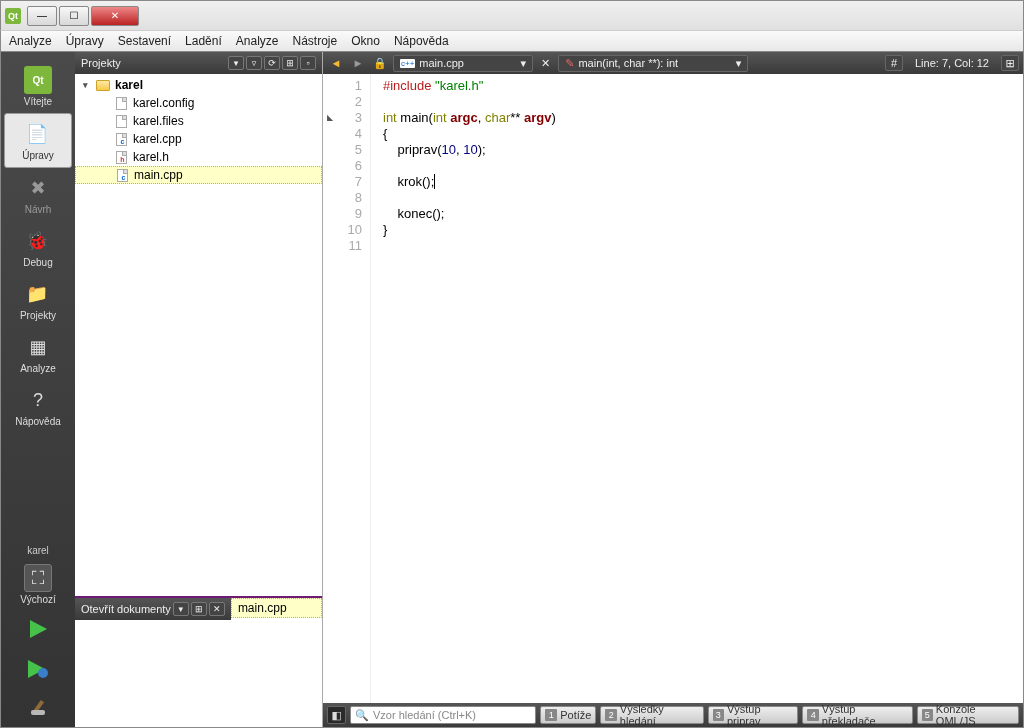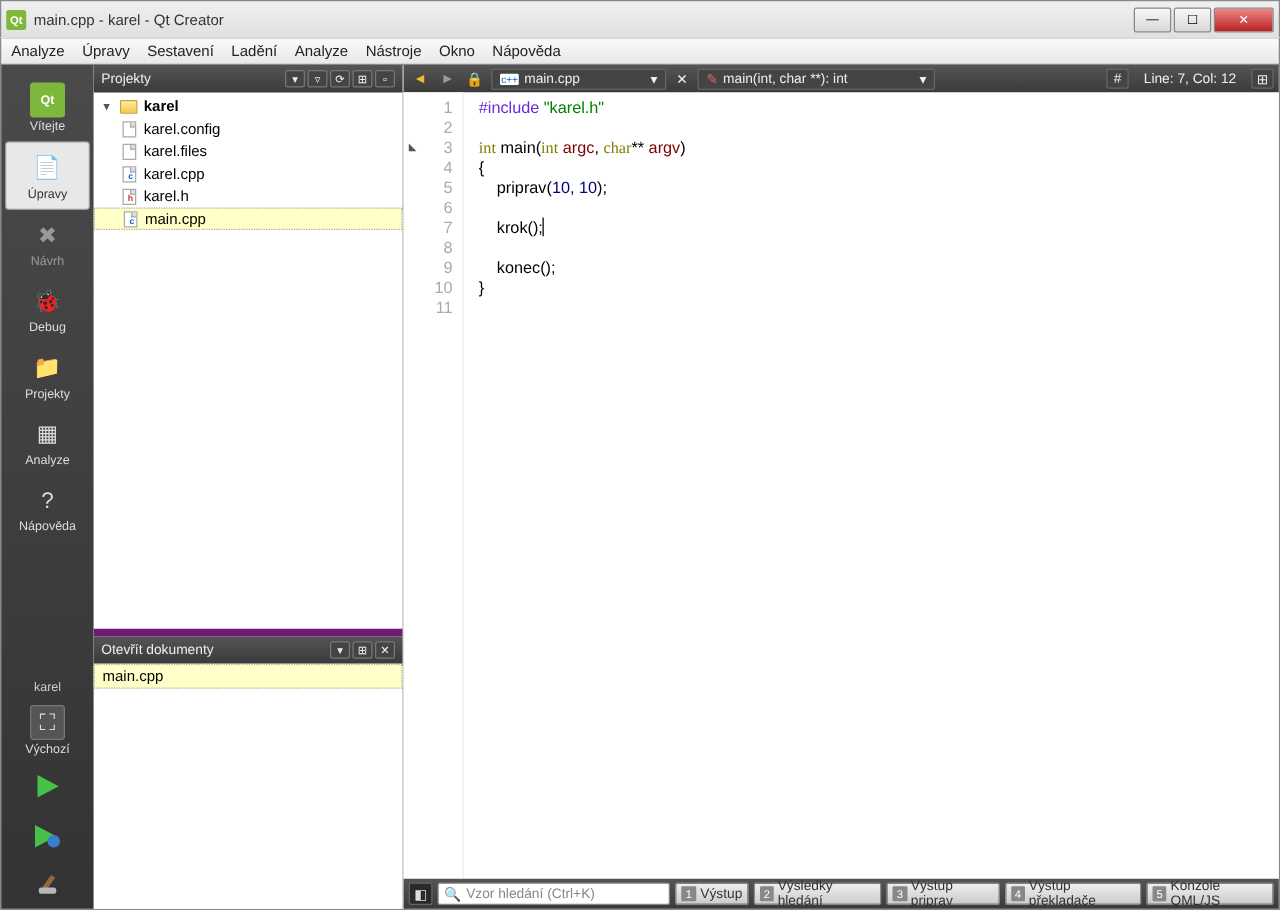--- a/index.html
+++ b/index.html
@@ -32,73 +32,72 @@
 .runbtn { width: 34px; height: 28px; margin: 4px 0; display:flex;align-items:center;justify-content:center;}
 
 
 .sidepanel { width: 248px; background: #fff; display: flex; flex-direction: column; border-right: 1px solid #aaa; }
 .panelhdr { height: 22px; background: linear-gradient(#555,#3a3a3a); color: #eee; font-size: 11px; display: flex; align-items: center; padding: 0 6px; }
 .panelhdr .ptitle { flex: 1; }
 .panelhdr .pbtn { width: 16px; height: 14px; margin-left: 2px; display:flex;align-items:center;justify-content:center;border:1px solid #777;border-radius:2px;font-size:9px;background:#444;cursor:pointer;}
 .tree { flex: 1; overflow: auto; font-size: 12px; padding: 2px 0; }
 .treerow { display: flex; align-items: center; height: 18px; padding-left: 8px; cursor: pointer; }
 .treerow.root { font-weight: bold; }
-.treerow.child { padding-left: 20px; }
+.treerow.child { padding-left: 38px; }
 .treerow.sel { background: #ffffc8; border: 1px dotted #aaa; }
 .treerow .arrow { width: 12px; font-size: 9px; color: #555; }
 .treerow .ficon { width: 16px; height: 14px; margin-right: 4px; display:flex;align-items:center;justify-content:center;font-size:10px;}
 .folder { background: linear-gradient(#ffe9a8,#f5c94a); border:1px solid #c9a227; border-radius:1px; width:14px;height:11px;}
 .file { background:#fff;border:1px solid #aaa;width:11px;height:13px;position:relative;}
 .file::after{content:"";position:absolute;top:0;right:0;width:3px;height:3px;background:#ddd;border-left:1px solid #aaa;border-bottom:1px solid #aaa;}
 .file.cpp::before{content:"c";position:absolute;bottom:0;right:1px;font-size:7px;color:#06c;font-weight:bold;}
 .file.h::before{content:"h";position:absolute;bottom:0;right:1px;font-size:7px;color:#c33;font-weight:bold;}
 
-.opendocs { height: 224px; display: flex; flex-direction: column; border-top: 6px solid #701a75; }
+.opendocs { height: 131px; display: flex; border-top: 2px solid #701a75; }
 .doclist { flex: 1; font-size: 12px; }
 .docrow { padding: 2px 6px; background: #ffffc8; border: 1px dotted #aaa; cursor: pointer; }
 
 
 .editor { flex: 1; display: flex; flex-direction: column; }
 .edtoolbar { height: 22px; background: linear-gradient(#555,#3a3a3a); display: flex; align-items: center; padding: 0 4px; color: #eee; font-size: 11px; gap: 4px; }
 .edtoolbar .tbtn { width: 18px; height: 16px; display:flex;align-items:center;justify-content:center;border-radius:2px;cursor:pointer;}
 .edtoolbar .tabbox { background: #444; border: 1px solid #666; border-radius: 2px; padding: 1px 6px; display: flex; align-items: center; gap: 4px; min-width: 140px; }
 .edtoolbar .tabbox.func { min-width: 190px; }
 .edtoolbar .closex { cursor:pointer; padding:0 4px; }
 .edtoolbar .flex { flex: 1; }
 .edtoolbar .status { padding: 0 8px; text-align: right; }
 .edtoolbar .hash { width: 18px; height:16px; background:#444;border:1px solid #666;border-radius:2px;display:flex;align-items:center;justify-content:center;cursor:pointer;}
 
 .code { flex: 1; display: flex; font-family: "Courier New", monospace; font-size: 13px; background: #fff; }
 .gutter { width: 48px; background: #fff; color: #aaa; text-align: right; padding: 4px 8px 0 0; border-right: 1px solid #eee; line-height: 16px; }
 .gutter div { height: 16px; position:relative;}
 .gutter .mark::before { content:"◣"; position:absolute; left:4px; color:#555; font-size:8px;}
 .codetext { flex: 1; padding: 4px 0 0 12px; line-height: 16px; white-space: pre; }
 .codetext div { height: 16px; }
-.kw { color: #808000; font-family: Liberation Serif, serif; }
+.kw { color: #808000; }
 .str { color: #008000; }
-.pp { color: #6d28d9; }
-.id { color: #800000; }
+.pp { color: #b91c1c; }
+.id { color: #800000; font-weight: bold; }
 .num { color: #000080; }
 .cursor { border-right: 1px solid #000; animation: blink 1s infinite; }
 @keyframes blink { 50% { border-color: transparent; } }
 
 
 .bottombar { height: 24px; background: linear-gradient(#555,#3a3a3a); display: flex; align-items: center; padding: 0 4px; gap: 4px; color: #ddd; font-size: 11px; }
 .bottombar .sq { width: 20px; height: 18px; background:#2a2a2a;border:1px solid #666;border-radius:2px;display:flex;align-items:center;justify-content:center;cursor:pointer;}
 .searchbox { flex: 0 0 186px; height: 18px; background: #fff; border: 1px solid #888; border-radius: 2px; display: flex; align-items: center; padding: 0 4px; color: #888; }
 .searchbox .sicon { margin-right: 4px; font-size: 11px; }
 .outbtn { height: 18px; background: linear-gradient(#eee,#ccc); border: 1px solid #888; border-radius: 2px; display: flex; align-items: center; padding: 0 4px; color: #333; cursor: pointer; gap:3px;}
 .outbtn .n { background:#888;color:#fff;width:12px;height:12px;display:flex;align-items:center;justify-content:center;border-radius:1px;font-size:9px;}
 </style>
 </head>
 <body>
 
 <div class="titlebar">
   <div class="qt-icon">Qt</div>
-  <div class="title">main.cpp - karel - Qt Creator</div>
   <div class="winbtns">
     <div class="winbtn min">—</div>
     <div class="winbtn max">☐</div>
     <div class="winbtn close">✕</div>
   </div>
 </div>
 
 <div class="menubar" id="menubar">
     <span>Analyze</span>
     <span>Úpravy</span>
@@ -272,21 +271,21 @@
     </div>
     <div class="bottombar">
       <div class="sq">◧</div>
       <div class="searchbox">
         <span class="sicon">🔍</span>
         <span>Vzor hledání (Ctrl+K)</span>
       </div>
       <div id="outtabs" style="display:flex;gap:4px;">
           <div class="outbtn">
             <span class="n">1</span>
-            <span>Výstup</span>
+            <span>Potíže</span>
           </div>
           <div class="outbtn">
             <span class="n">2</span>
             <span>Výsledky hledání</span>
           </div>
           <div class="outbtn">
             <span class="n">3</span>
             <span>Výstup priprav</span>
           </div>
           <div class="outbtn">

